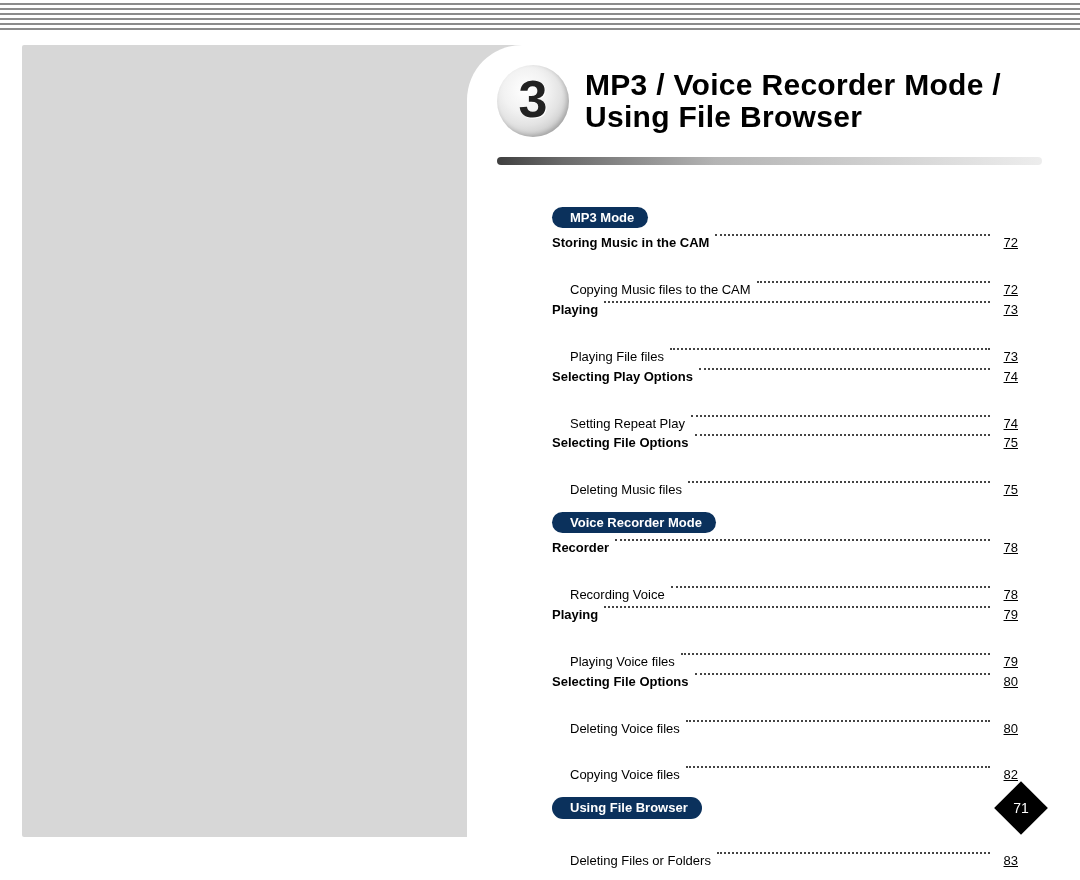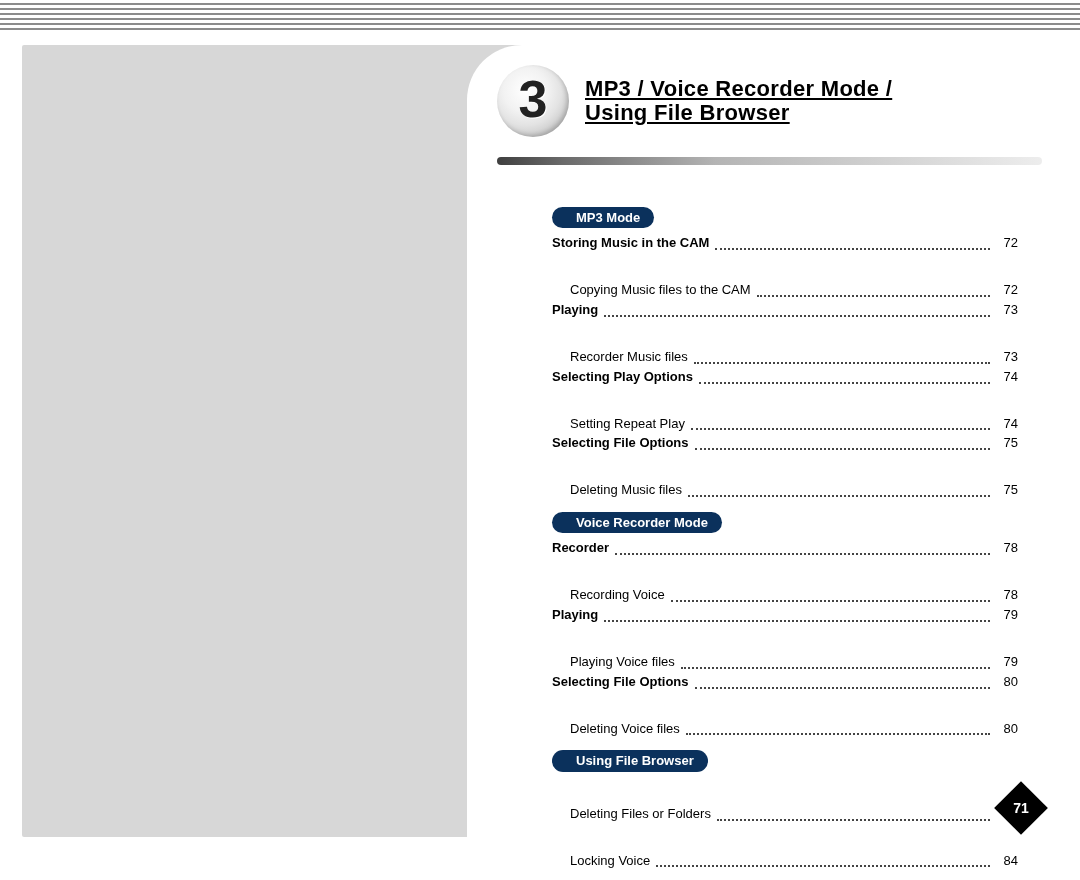--- a/index.html
+++ b/index.html
@@ -61,25 +61,24 @@
     position: absolute;
     top: 50%;
     left: 50%;
     transform: translate(-50%, -53%);
     font-size: 52px;
     font-weight: 700;
     color: #222;
     text-shadow: 1px 1px 0 #fff;
   }
   .chapter-text {
-    font-size: 22px;
+    font-size: 30px;
     font-weight: 800;
     line-height: 1.08;
     letter-spacing: 0.3px;
-    text-decoration: underline;
   }
   .title-underline {
     position: absolute;
     top: 112px;
     left: 30px;
     right: 16px;
     height: 8px;
     background: linear-gradient(90deg, #3f3f3f 0%, #6a6a6a 12%, #b4b4b4 40%, #ededed 100%);
     border-radius: 4px;
   }
@@ -89,43 +88,43 @@
     left: 85px;
     right: 40px;
     font-size: 13px;
     color: #000;
   }
   .pill {
     display: inline-block;
     background: #0b315c;
     color: #fff;
     font-weight: 700;
-    padding: 4px 14px 3px 24px;
+    padding: 4px 14px 3px 18px;
     border-radius: 11px;
     font-size: 13px;
     margin: 4px 0 5px 0;
     line-height: 1.1;
   }
   .section { margin-top: 8px; }
   .row {
     display: flex;
-    align-items: flex-end;
+    align-items: flex-start;
     margin: 1px 0;
     line-height: 1.45;
   }
   .row-indent { padding-left: 18px; margin-top: 28px; }
   .row-label { white-space: nowrap; }
   .row-label.bold { font-weight: 700; }
   .dots {
     flex: 1 1 auto;
     border-bottom: 2px dotted #444;
     margin: 0 6px 3px 6px;
     height: 0;
   }
-  .row-page { white-space: nowrap; min-width: 22px; text-align: right; }
+  .row-page { white-space: nowrap; min-width: 22px; text-align: right; text-decoration: underline; }
   
   .pagenum {
     position: absolute;
     right: 18px;
     bottom: 10px;
     width: 38px;
     height: 38px;
   }
   .diamond {
     position: absolute;
@@ -133,21 +132,21 @@
     background: #000;
     transform: rotate(45deg);
   }
   .pagenum span {
     position: absolute;
     inset: 0;
     display: flex;
     align-items: center;
     justify-content: center;
     color: #fff;
-    font-weight: 700;
+    font-weight: 400;
     font-size: 14px;
   }
 </style>
 </head>
 <body>
 
 <div class="hbars">
   <div class="hspace"></div>
   <div class="hbar"></div>
   <div class="hspace"></div>
@@ -186,21 +185,21 @@
               <span class="row-page">72</span>
             </div><div class="row row-indent">
               <span class="row-label">Copying Music files to the CAM</span>
               <span class="dots"></span>
               <span class="row-page">72</span>
             </div><div class="row">
               <span class="row-label bold">Playing</span>
               <span class="dots"></span>
               <span class="row-page">73</span>
             </div><div class="row row-indent">
-              <span class="row-label">Recorder Music files</span>
+              <span class="row-label">Playing File files</span>
               <span class="dots"></span>
               <span class="row-page">73</span>
             </div><div class="row">
               <span class="row-label bold">Selecting Play Options</span>
               <span class="dots"></span>
               <span class="row-page">74</span>
             </div><div class="row row-indent">
               <span class="row-label">Setting Repeat Play</span>
               <span class="dots"></span>
               <span class="row-page">74</span>
@@ -230,20 +229,24 @@
               <span class="dots"></span>
               <span class="row-page">79</span>
             </div><div class="row">
               <span class="row-label bold">Selecting File Options</span>
               <span class="dots"></span>
               <span class="row-page">80</span>
             </div><div class="row row-indent">
               <span class="row-label">Deleting Voice files</span>
               <span class="dots"></span>
               <span class="row-page">80</span>
+            </div><div class="row row-indent">
+              <span class="row-label">Copying Voice files</span>
+              <span class="dots"></span>
+              <span class="row-page">82</span>
             </div></div>
           <div class="section"><div class="pill">Using File Browser</div><div class="row row-indent">
               <span class="row-label">Deleting Files or Folders</span>
               <span class="dots"></span>
               <span class="row-page">83</span>
             </div><div class="row row-indent">
               <span class="row-label">Locking Voice</span>
               <span class="dots"></span>
               <span class="row-page">84</span>
             </div></div>

